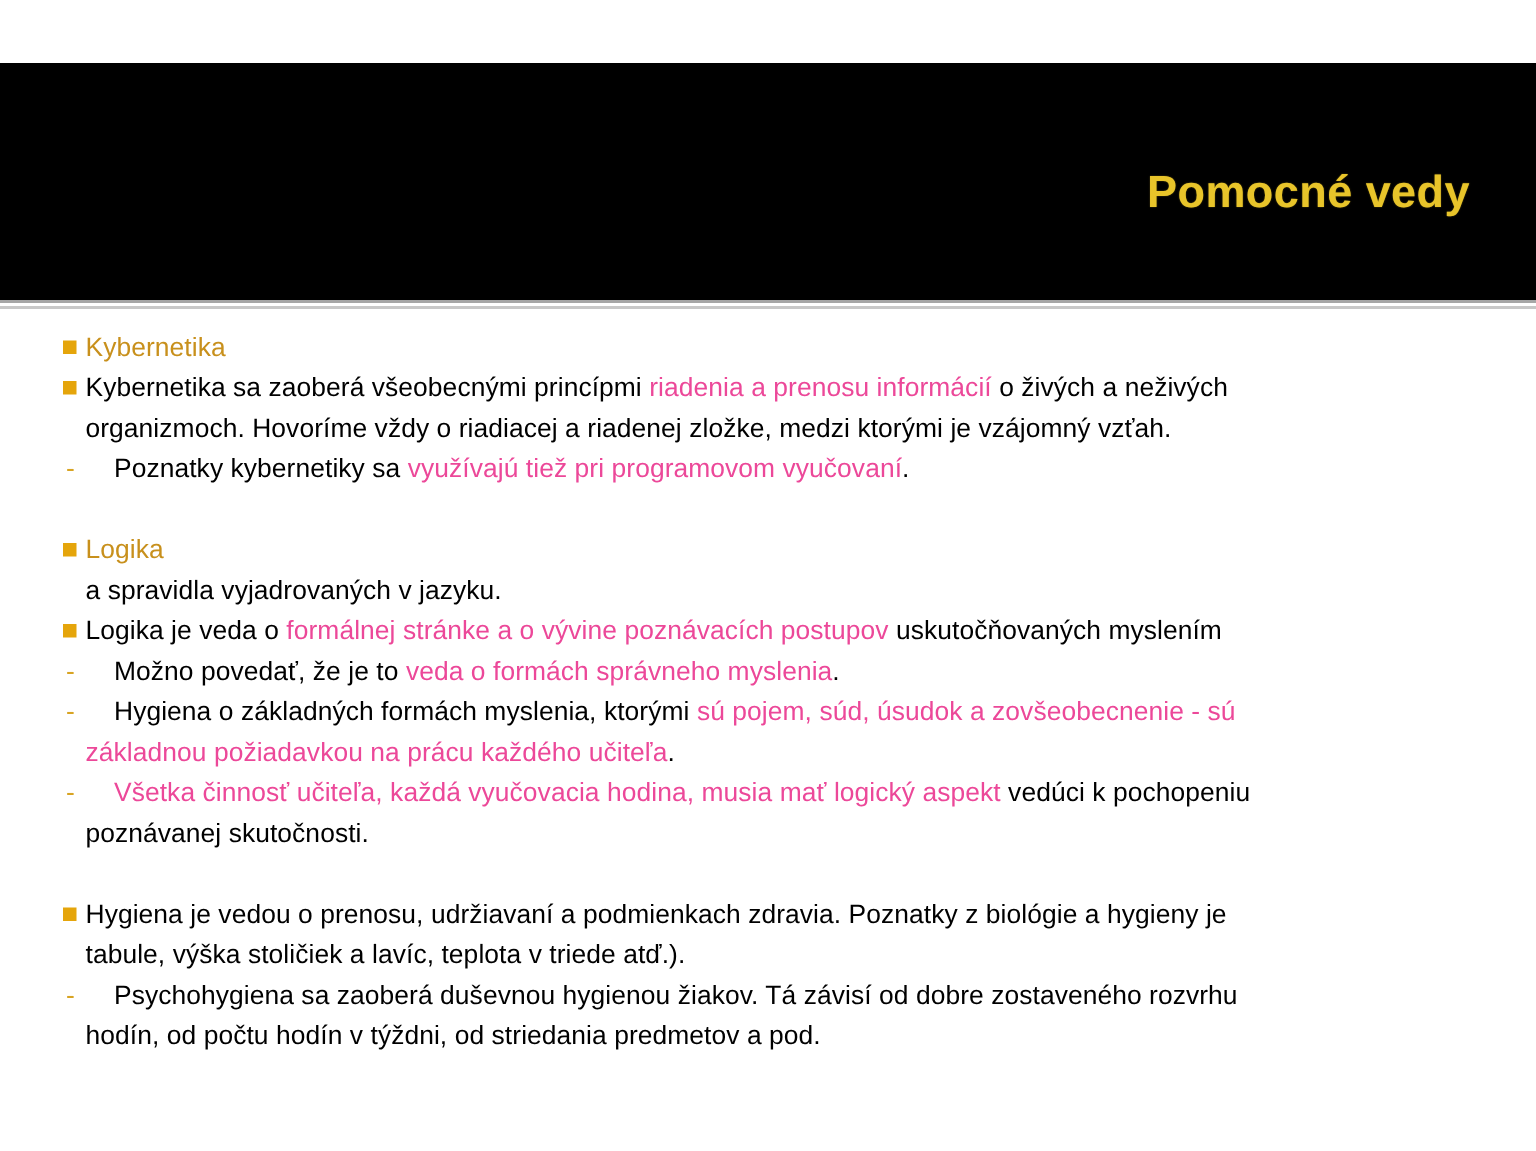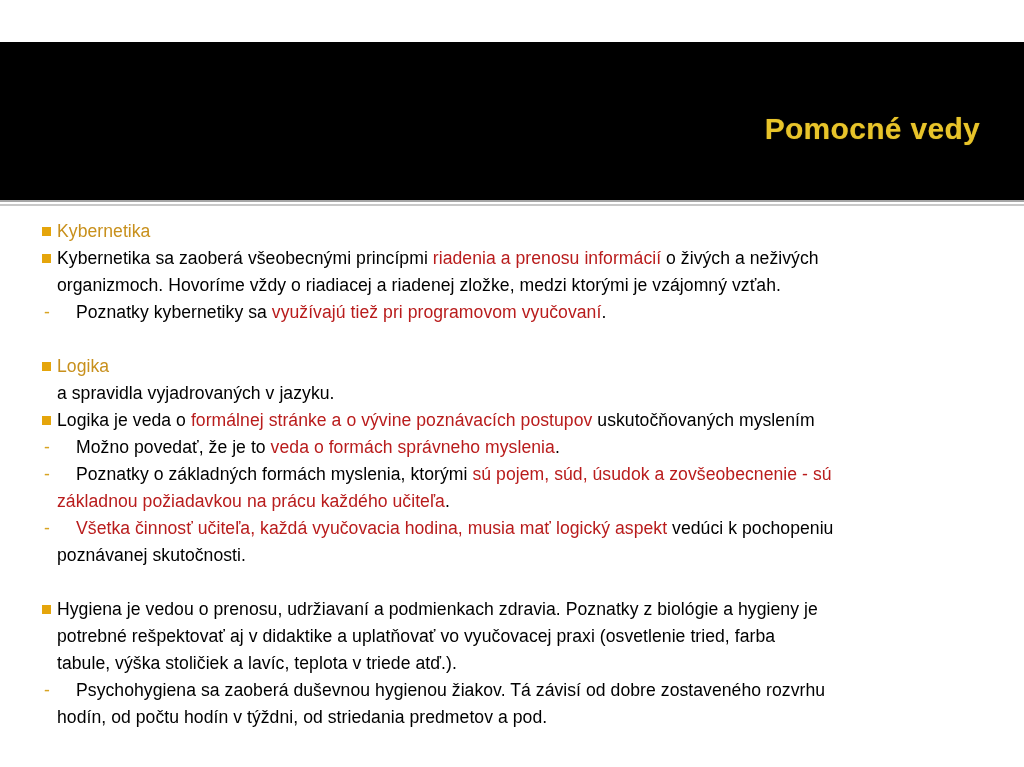--- a/index.html
+++ b/index.html
@@ -118,21 +118,21 @@
     width: 14px;
     line-height: 27px;
     color: #d8a423;
     font-size: 17.6px;
     text-align: center;
   }
 
   .line.sub { padding-left: 76px; }
 
   .txt { display: inline; }
-  .gold { color: #b91c1c; }
+  .gold { color: #ec4899; }
 
   
   .line.head .txt { color: #c8901c; }
 
   .spacer { height: 27px; }
 </style>
 </head>
 <body>
 
 <div id="slide">
@@ -196,21 +196,21 @@
       <span class="marker">
           <span class="dash">-</span>
         </span>
       <span class="txt">Možno povedať, že je to </span><span class="txt gold">veda o formách správneho myslenia</span><span class="txt">.</span>
     </div>
 
     <div class="line sub">
       <span class="marker">
           <span class="dash">-</span>
         </span>
-      <span class="txt">Poznatky o základných formách myslenia, ktorými </span><span class="txt gold">sú pojem, súd, úsudok a zovšeobecnenie - sú</span>
+      <span class="txt">Hygiena o základných formách myslenia, ktorými </span><span class="txt gold">sú pojem, súd, úsudok a zovšeobecnenie - sú</span>
     </div>
     <div class="line">
       <span class="txt gold">základnou požiadavkou na prácu každého učiteľa</span><span class="txt">.</span>
     </div>
 
     <div class="line sub">
       <span class="marker">
           <span class="dash">-</span>
         </span>
       <span class="txt gold">Všetka činnosť učiteľa, každá vyučovacia hodina, musia mať logický aspekt</span><span class="txt"> vedúci k pochopeniu</span>
@@ -220,23 +220,20 @@
     </div>
 
     <div class="spacer"></div>
 
 
     <div class="line">
       <span class="marker">
           <span class="sq"></span>
         </span>
       <span class="txt">Hygiena je vedou o prenosu, udržiavaní a podmienkach zdravia. Poznatky z biológie a hygieny je</span>
-    </div>
-    <div class="line">
-      <span class="txt">potrebné rešpektovať aj v didaktike a uplatňovať vo vyučovacej praxi (osvetlenie tried, farba</span>
     </div>
     <div class="line">
       <span class="txt">tabule, výška stoličiek a lavíc, teplota v triede atď.).</span>
     </div>
 
     <div class="line sub">
       <span class="marker">
           <span class="dash">-</span>
         </span>
       <span class="txt">Psychohygiena sa zaoberá duševnou hygienou žiakov. Tá závisí od dobre zostaveného rozvrhu</span>

